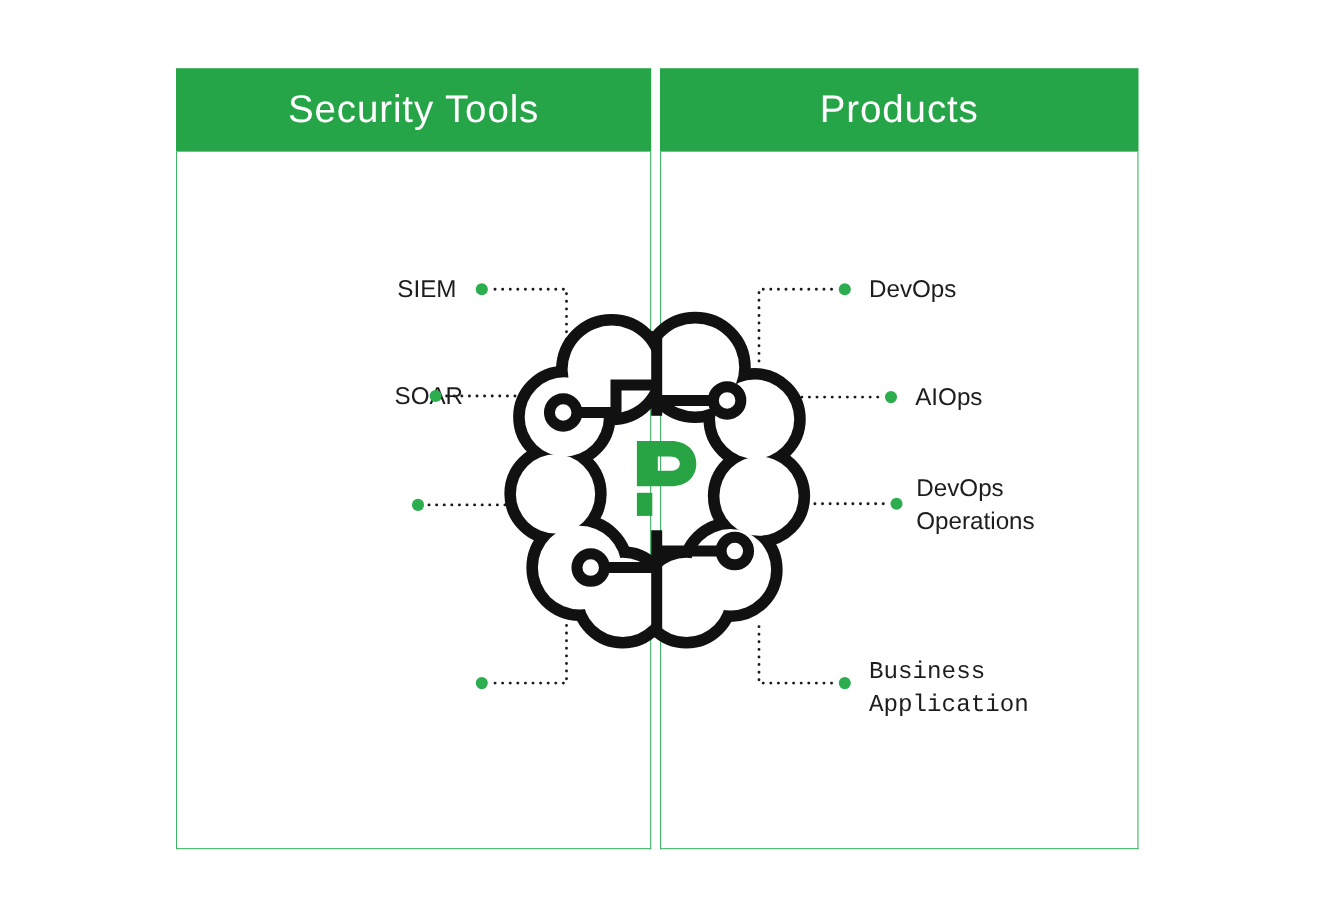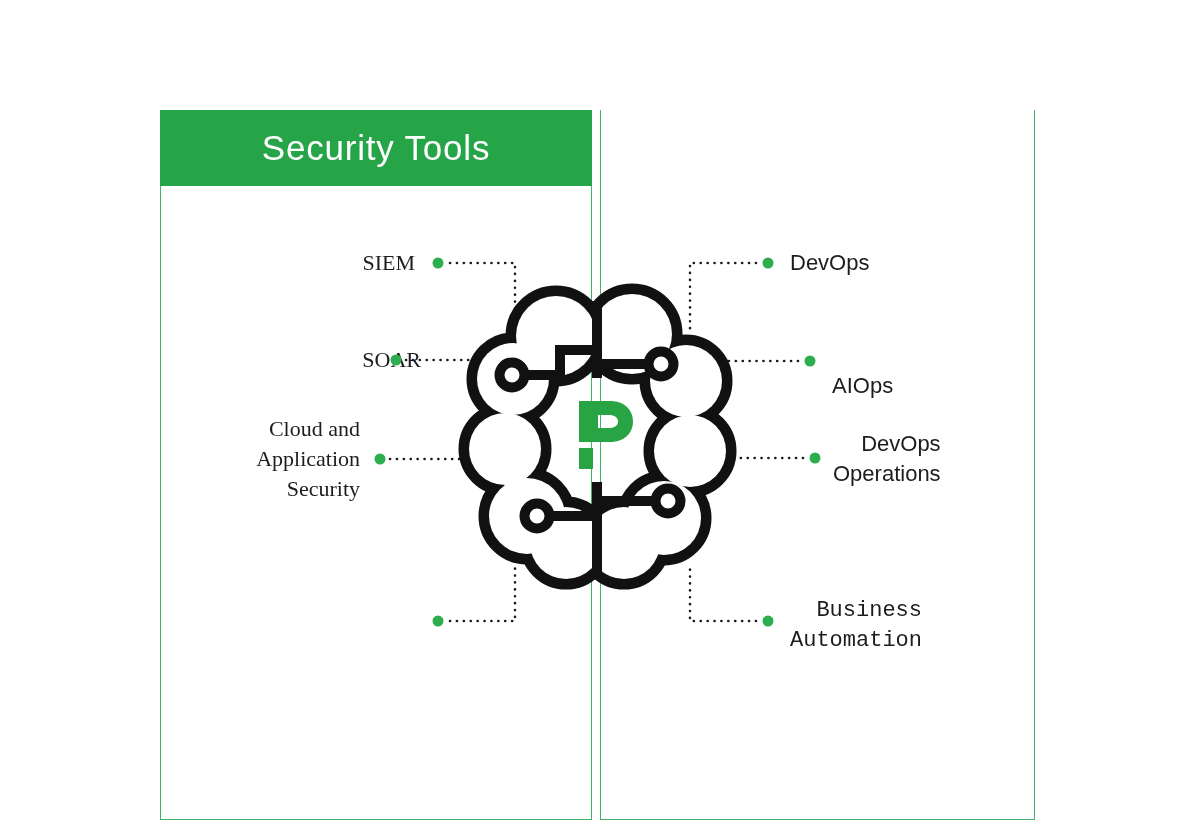--- a/index.html
+++ b/index.html
@@ -4,21 +4,21 @@
 <style>
   html, body { margin: 0; padding: 0; background: #ffffff; }
   .canvas {
     position: relative;
     width: 1200px;
     height: 835px;
     background: #ffffff;
     overflow: hidden;
     font-family: "Liberation Sans", sans-serif;
   }
-  .panel { position: absolute; top: 62px; height: 710px; display: flex; flex-direction: column; margin-top: 48px; }
+  .panel { position: absolute; top: 62px; height: 710px; display: flex; flex-direction: column; }
   .panel-left  { left: 160px; width: 432px; }
   .panel-right { left: 600px; width: 435px; }
   .panel-header {
     height: 76px;
     background: var(--header-bg, #25a548);
     display: flex; align-items: center; justify-content: center;
     flex: 0 0 auto;
   }
   .panel-title {
     color: var(--header-text, #ffffff);
@@ -32,28 +32,28 @@
     border: 1.5px solid var(--panel-border, #42b368);
     border-top: none;
   }
   .label {
     position: absolute;
     font-size: 22px;
     line-height: 30px;
     color: var(--label-text, #1d1d1f);
     white-space: nowrap;
   }
-  .label.right-align { text-align: right; font-family: Liberation Serif, serif; }
-  .label.left-align  { text-align: right; }
+  .label.right-align { text-align: left; }
+  .label.left-align  { text-align: left; }
   .lbl-siem     { right: 785px; top: 248px; }
   .lbl-soar     { right: 779px; top: 345px; }
   .lbl-cloud    { right: 840px; top: 414px; }
   .lbl-vuln     { right: 783px; top: 587px; }
   .lbl-devops   { left: 790px; top: 248px; }
-  .lbl-aiops    { left: 832px; top: 346px; margin-top: 25px; }
+  .lbl-aiops    { left: 832px; top: 346px; }
   .lbl-process  { left: 833px; top: 429px; }
   .lbl-business { left: 790px; top: 596px; font-family: Liberation Mono, monospace; }
   .overlay { position: absolute; left: 0; top: 0; pointer-events: none; }
   .dotline {
     stroke: var(--dotted-line, #1a1a1a);
     stroke-width: 2.6;
     stroke-dasharray: 0.1 6.8;
     stroke-linecap: round;
     fill: none;
   }
@@ -70,48 +70,46 @@
 <div class="canvas">
 
   <div class="panel panel-left">
     <div class="panel-header">
       <span class="panel-title">Security Tools</span>
     </div>
     <div class="panel-body"></div>
   </div>
 
   <div class="panel panel-right">
+    <div class="panel-header">
+      <span class="panel-title">Products</span>
+    </div>
     <div class="panel-body"></div>
   </div>
 
   <div class="label right-align lbl-siem">
     <div>SIEM</div>
   </div>
   <div class="label right-align lbl-soar">
     <div>SOAR</div>
-  </div>
-  <div class="label right-align lbl-cloud">
-    <div>Cloud and</div>
-    <div>Application</div>
-    <div>Security</div>
   </div>
 
   <div class="label left-align lbl-devops">
     <div>DevOps</div>
   </div>
   <div class="label left-align lbl-aiops">
     <div>AIOps</div>
   </div>
   <div class="label left-align lbl-process">
     <div>DevOps</div>
     <div>Operations</div>
   </div>
   <div class="label left-align lbl-business">
     <div>Business</div>
-    <div>Automation</div>
+    <div>Application</div>
   </div>
 
   <svg class="overlay" width="1200" height="835" viewBox="0 0 1200 835">
     <defs>
       <g id="lobes">
         <circle cx="556" cy="336" r="40"></circle>
         <circle cx="632" cy="334" r="40"></circle>
         <circle cx="686" cy="381" r="36"></circle>
         <circle cx="690" cy="451" r="36"></circle>
         <circle cx="664" cy="518" r="37"></circle>

